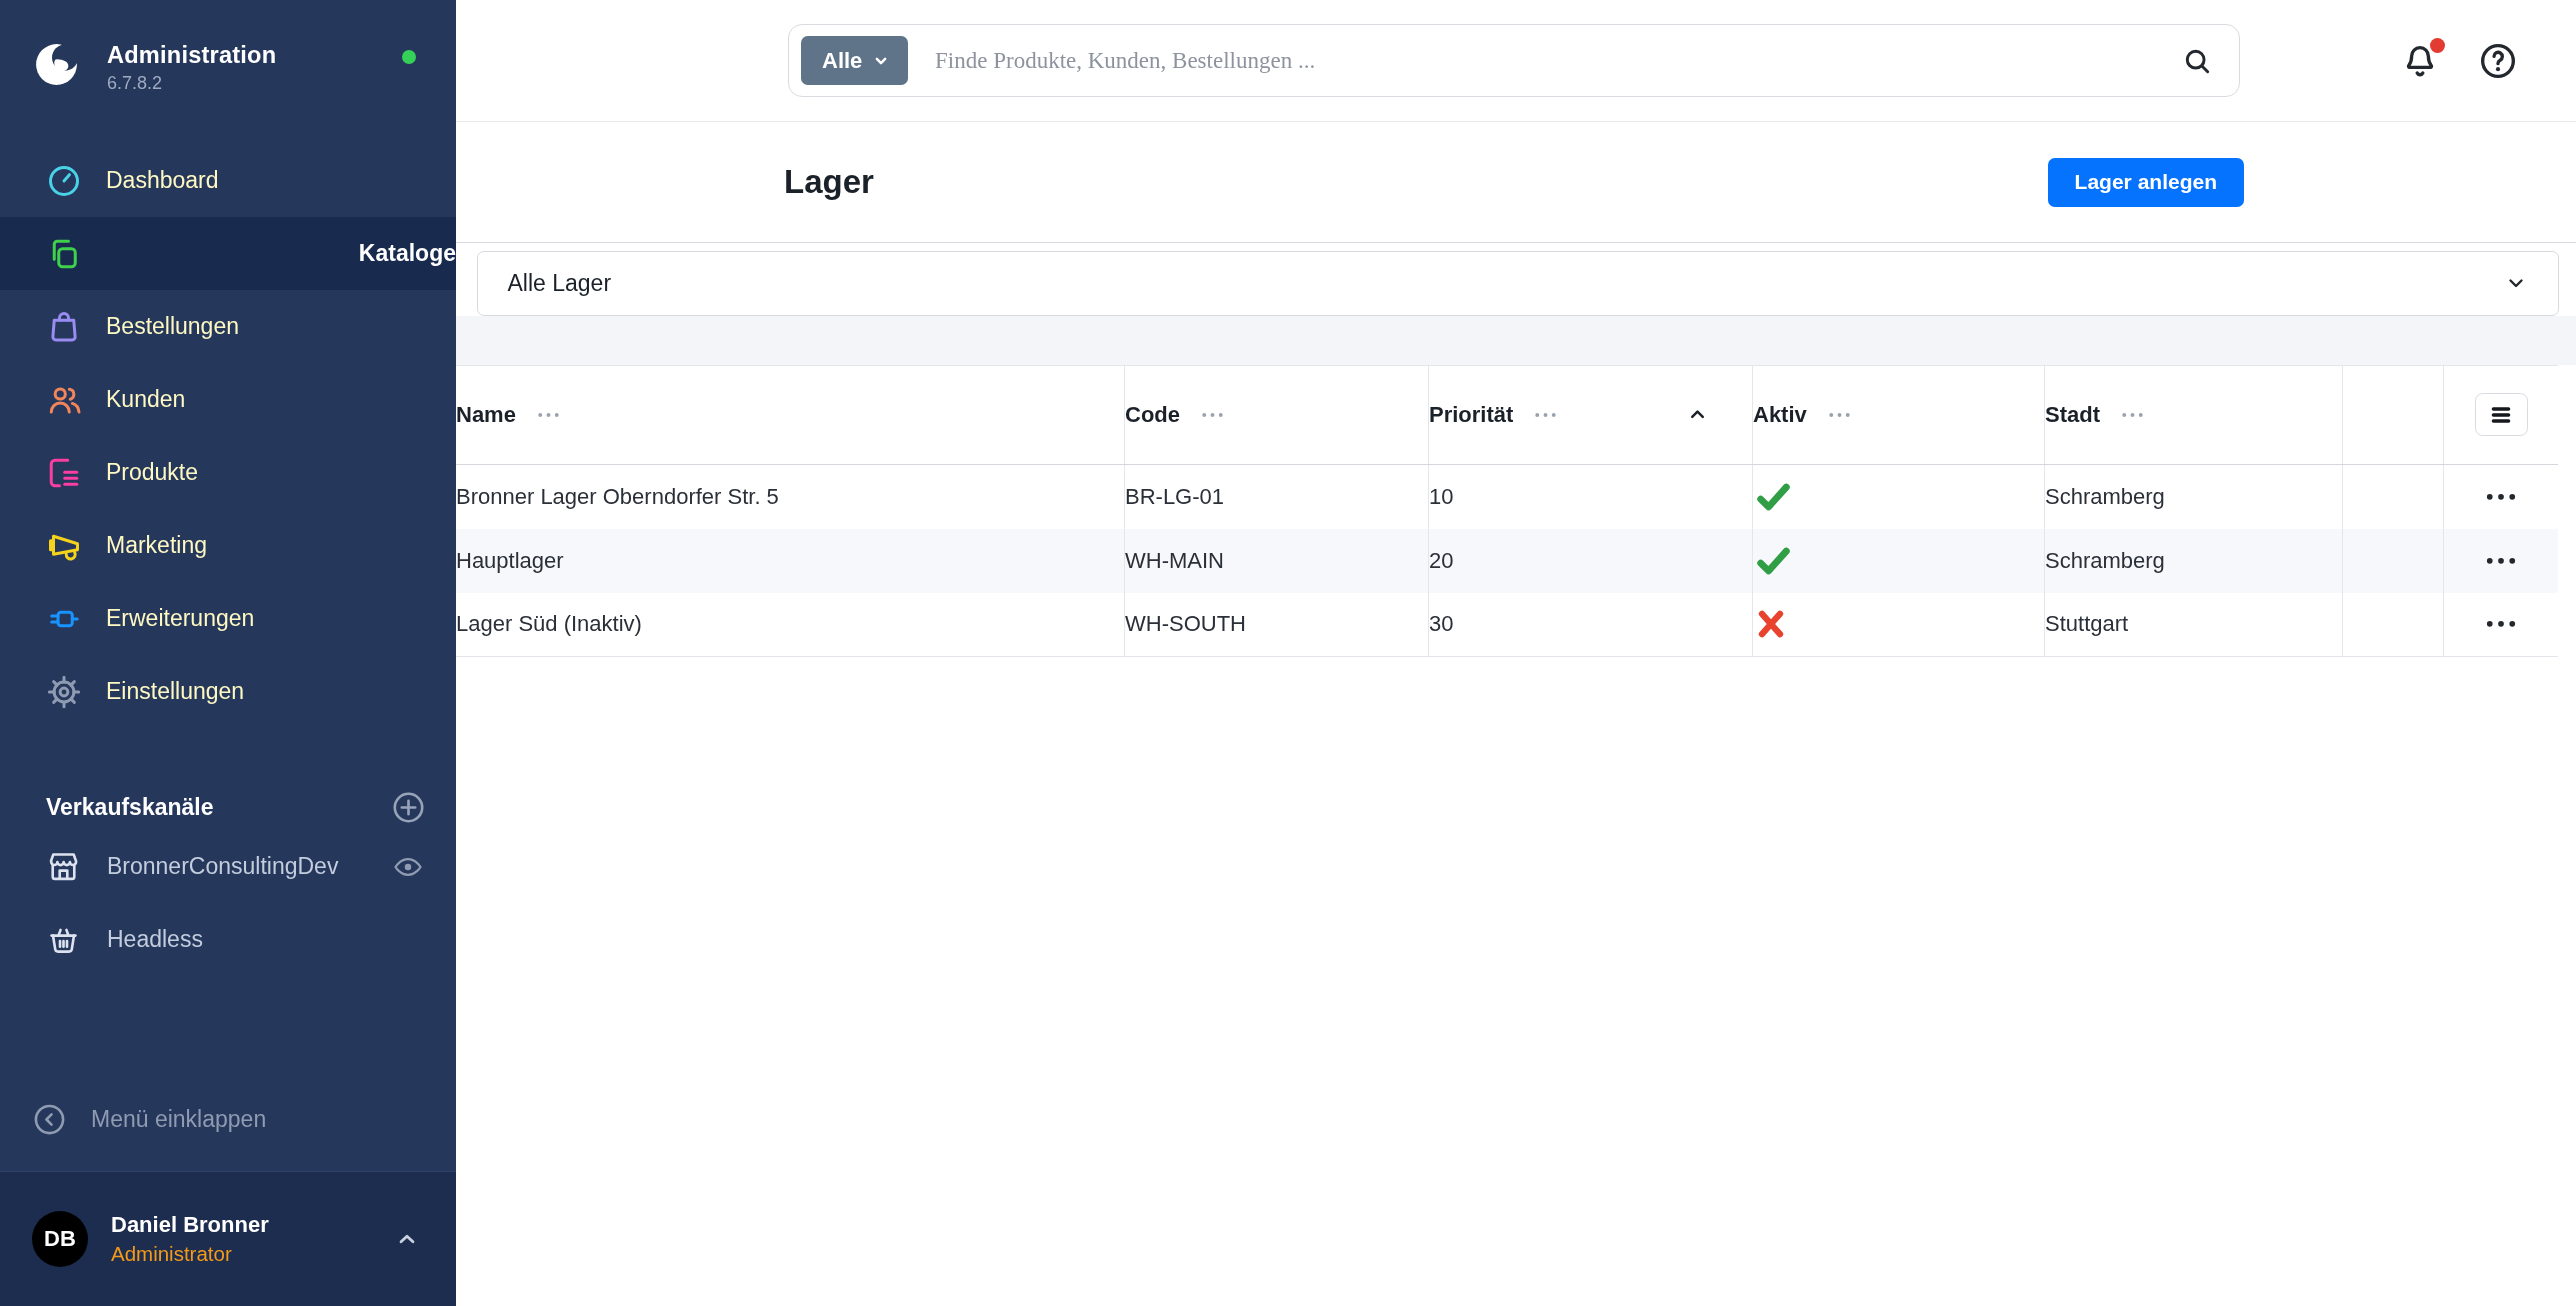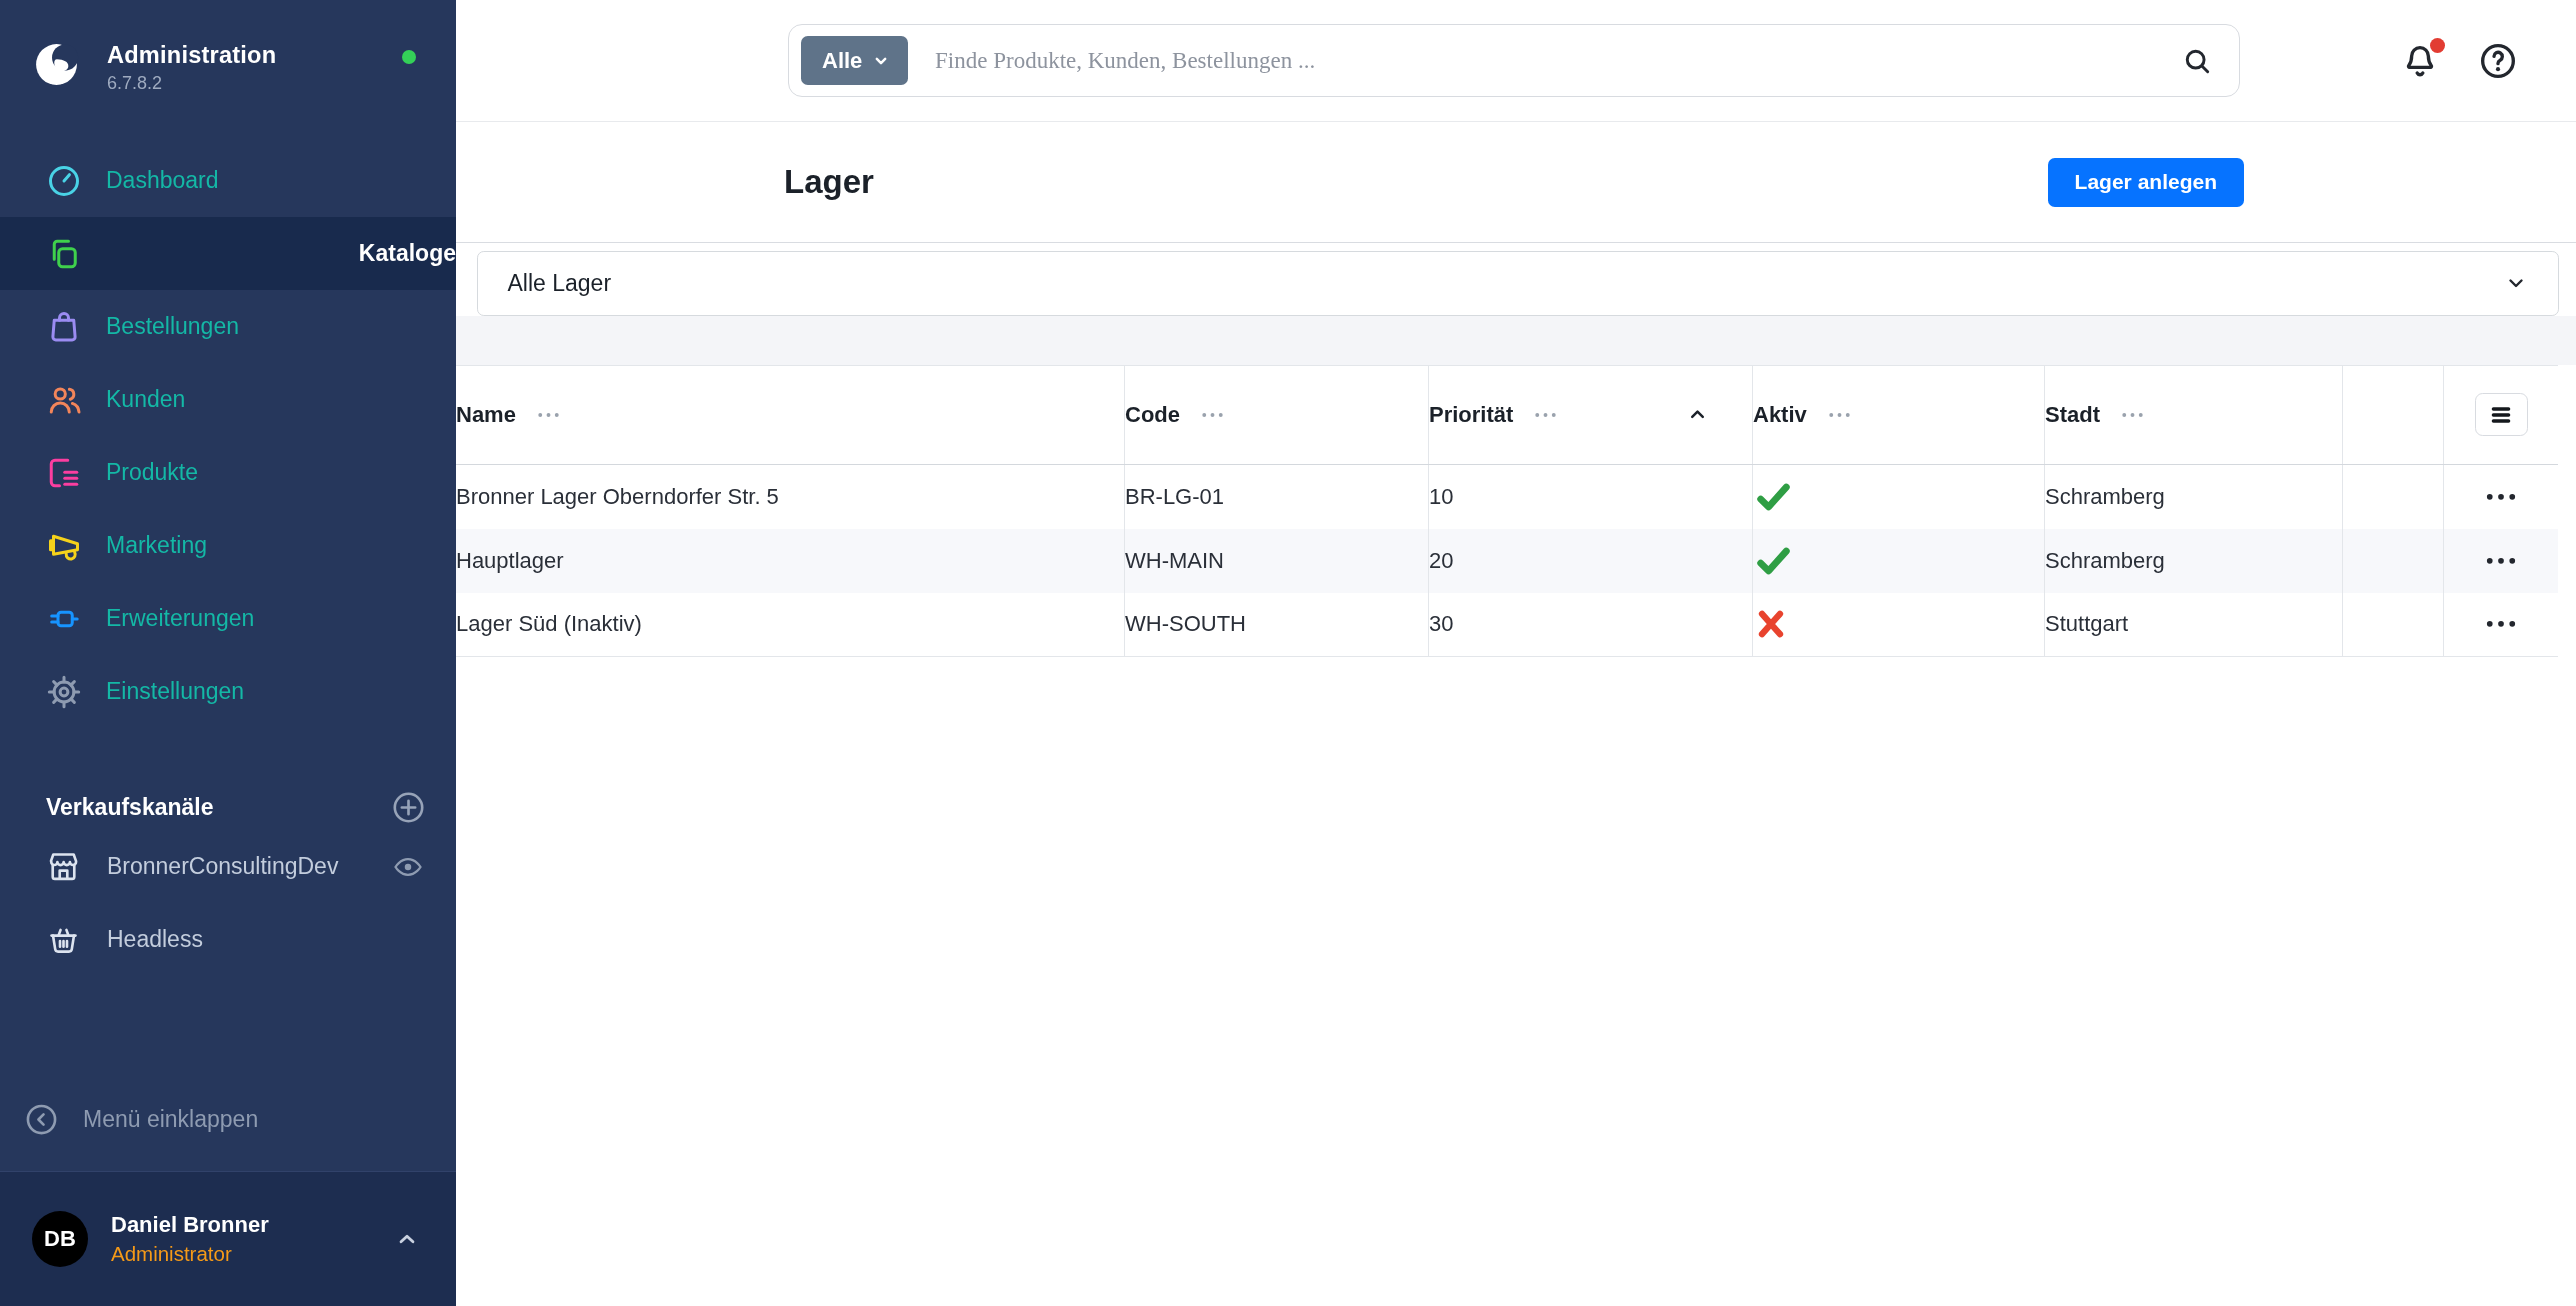--- a/index.html
+++ b/index.html
@@ -20,33 +20,33 @@
   .logo-wrap { width:49px; height:49px; }
   .side-title-block { margin-left:26px; padding-top:1.5px; }
   .side-title { color:#fff; font-size:23.6px; font-weight:700; letter-spacing:0.2px; }
   .side-version { color:#9fabc0; font-size:18px; margin-top:4.6px; }
   .status-dot { position:absolute; right:40px; top:50px; width:14.4px; height:14.4px; border-radius:50%; background:#34d058; }
 
   .nav { display:flex; flex-direction:column; }
   .nav-item { height:73px; display:flex; align-items:center; padding-left:46px; cursor:pointer; }
   .nav-item.is-true { background:#182a4d;justify-content:space-between; }
   .nav-icon { width:36px; height:36px; margin-right:24px; flex:none; }
-  .nav-label { font-size:23px; color:#14b8a6; }
+  .nav-label { font-size:23px; color:#fef9c3; }
   .nav-item.is-true .nav-label { color:#ffffff; font-weight:700; }
 
   .sales-heading { margin-top:56px; height:46px; display:flex; align-items:center; padding:0 30px 0 46px; }
   .sales-heading-label { color:#ffffff; font-size:23px; font-weight:700; flex:1; }
   .plus-icon { width:35px; height:35px; color:#97a3b8; cursor:pointer; }
   .channel-item { height:73px; display:flex; align-items:center; padding:0 33px 0 46px; cursor:pointer; }
   .channel-icon { width:35px; height:35px; margin-right:26px; color:#dce3ef; flex:none; }
   .channel-label { font-size:23px; color:#c3cddd; flex:1; }
   .eye-icon { width:30px; height:30px; color:#8e9bb1; }
 
   .side-spacer { flex:1; }
-  .collapse-row { height:49px; display:flex; align-items:center; padding-left:24px; margin-bottom:27px; cursor:pointer; color:#8e9bb1; }
+  .collapse-row { height:49px; display:flex; align-items:center; padding-left:32px; margin-bottom:27px; cursor:pointer; color:#8e9bb1; }
   .collapse-icon { width:35px; height:35px; margin-right:24px; }
   .collapse-label { font-size:23px; color:#8e9bb1; }
 
   .user-box {
     height:135px; background:#1d2d50; border-top:1.5px solid #31426a;
     display:flex; align-items:center; padding:0 36px 0 32px; cursor:pointer;
   }
   .avatar {
     width:56px; height:56px; border-radius:50%; background:#000000;
     color:#fff; font-size:22px; font-weight:700;

